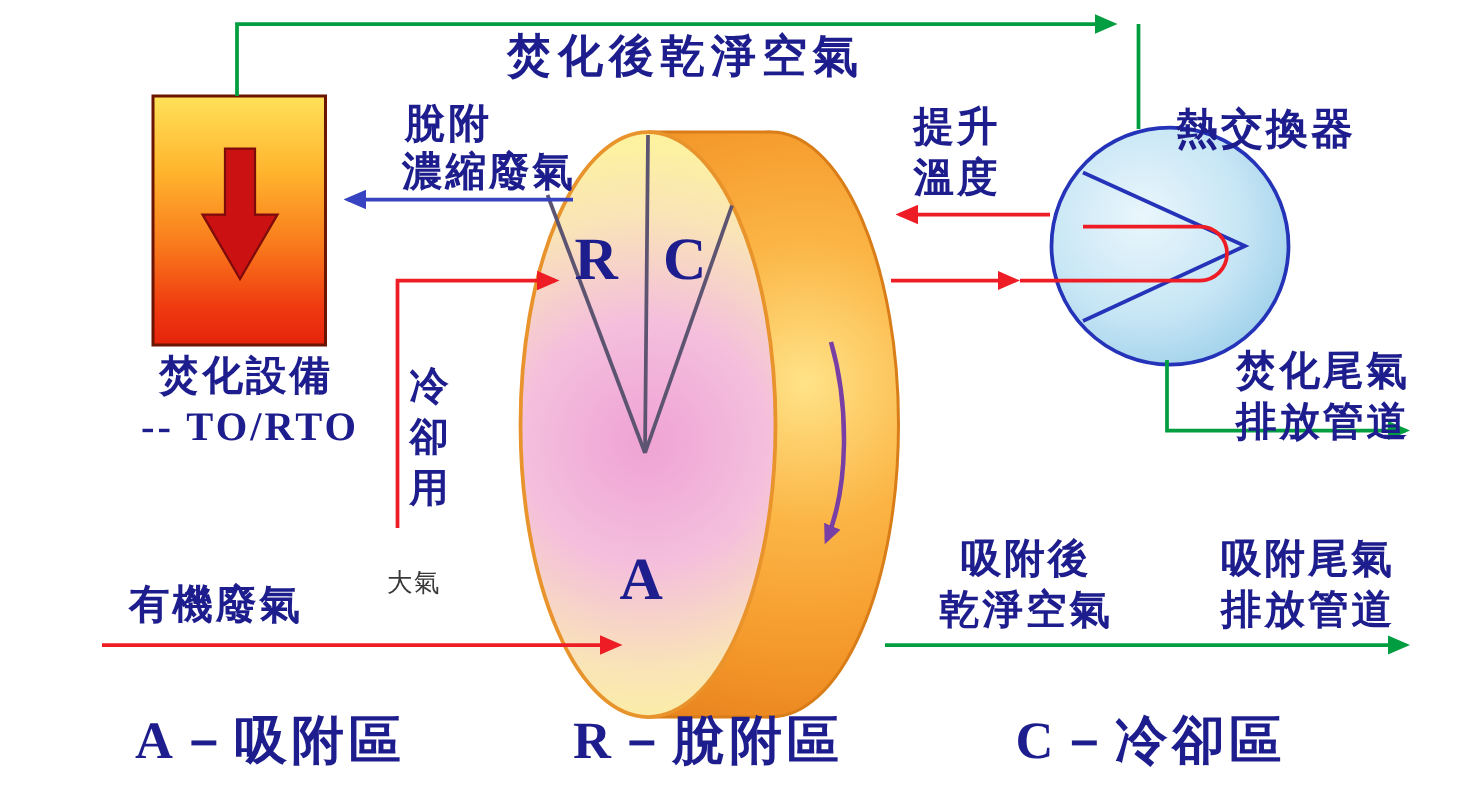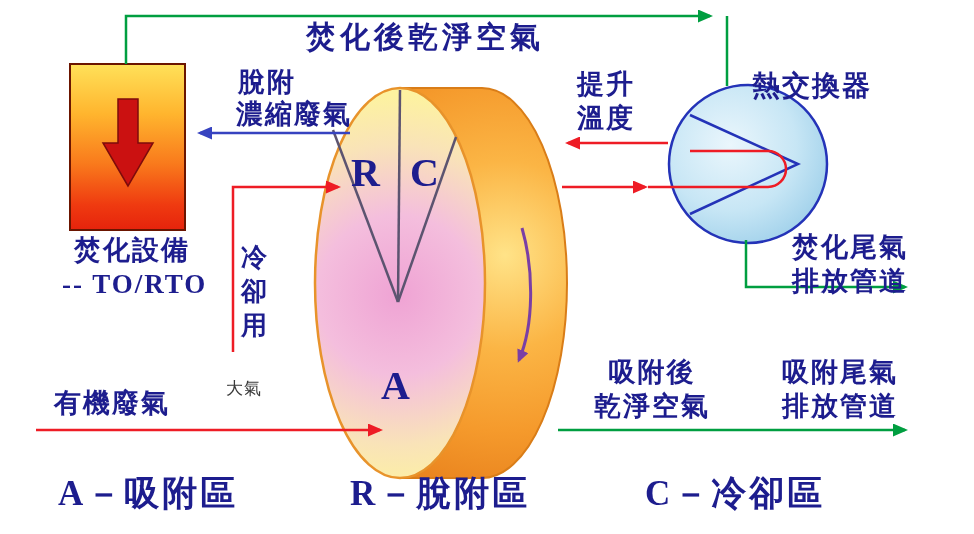--- a/index.html
+++ b/index.html
@@ -1,16 +1,16 @@
 <!DOCTYPE html>
 <html><head>
 <meta charset="utf-8">
 <style>
   html,body { margin:0; padding:0; background:#ffffff; }
-  .stage { position:relative; width:908px; height:534px; background:#ffffff; overflow:hidden; }
+  .stage { position:relative; width:908px; height:534px; background:#ffffff; overflow:hidden;padding-left:32px; }
   svg text {
     font-family: "Liberation Serif", "DejaVu Serif", serif;
     font-weight: bold;
     fill: #1d1d8e;
   }
   .lbl    { font-size:27px; letter-spacing:2px; }
   .lbl-lg { font-size:30px; letter-spacing:4px; }
   .lbl-he { font-size:28px; letter-spacing:2px; }
   .legend { font-size:35px; letter-spacing:3px; }
   .zone   { font-size:40px; }

